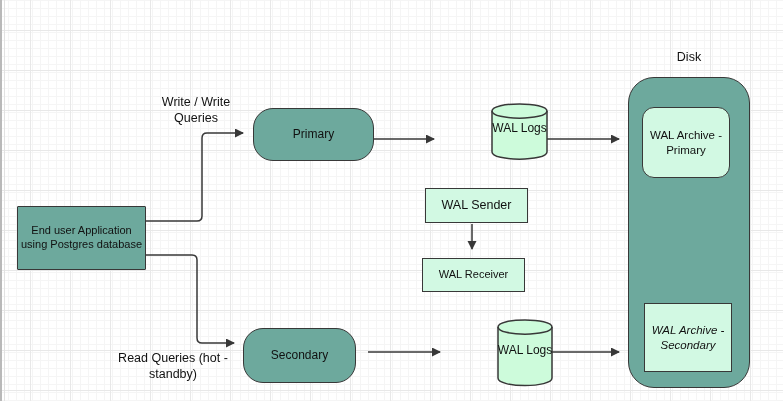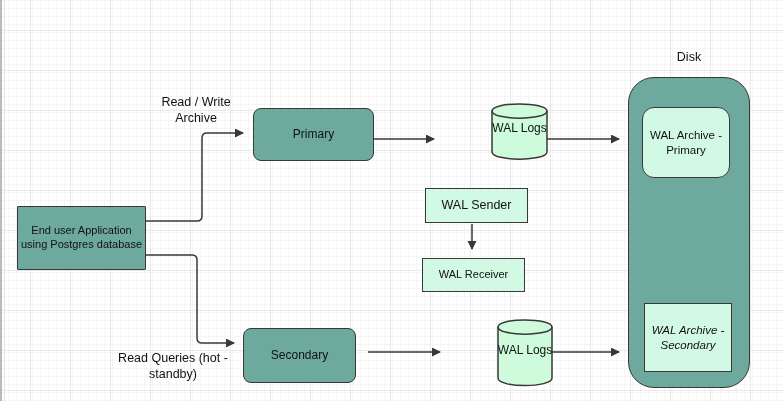--- a/index.html
+++ b/index.html
@@ -33,21 +33,21 @@
     display: flex;
     align-items: center;
     justify-content: center;
     text-align: center;
     border: 1.5px solid var(--stroke, #383838);
     line-height: 1.25;
   }
   .teal  { background: var(--node-teal, #6DA99D); }
   .mint  { background: var(--node-mint, #D2F9E3); }
   .round-lg { border-radius: 1px; }
-  .round-md { border-radius: 8px; }
+  .round-md { border-radius: 20px; }
 
   #node-end-user { left: 17px; top: 206px; width: 129px; height: 64px; font-size: 11px; padding: 2px; }
   #node-primary  { left: 253px; top: 108px; width: 121px; height: 53px; font-size: 12px; }
   #node-secondary{ left: 243px; top: 328px; width: 113px; height: 55px; font-size: 12px; }
   #node-wal-sender   { left: 425px; top: 188px; width: 103px; height: 35px; font-size: 12.5px; text-align: right; }
   #node-wal-receiver { left: 422px; top: 258px; width: 103px; height: 34px; font-size: 11px; }
   #node-disk {
     left: 628px; top: 77px; width: 122px; height: 311px;
     border-radius: 26px;
   }
@@ -147,16 +147,16 @@
   </div>
 
   <div id="cyl-bottom" class="cylinder">
     <svg viewBox="0 0 56 74">
       <path class="cyl-body" d="M1,11 C1,1.5 55,1.5 55,11 L55,62 C55,72 1,72 1,62 Z"></path>
       <path class="cyl-lip" d="M1,11 C1,20.5 55,20.5 55,11"></path>
     </svg>
     <div class="cyl-label">WAL Logs</div>
   </div>
 
-  <div id="label-read-write" class="free-label">Read / Write Archive</div>
+  <div id="label-read-write" class="free-label">Write / Write Queries</div>
   <div id="label-read-queries" class="free-label">Read Queries (hot - standby)</div>
 
 </div>
 
 </body></html>

